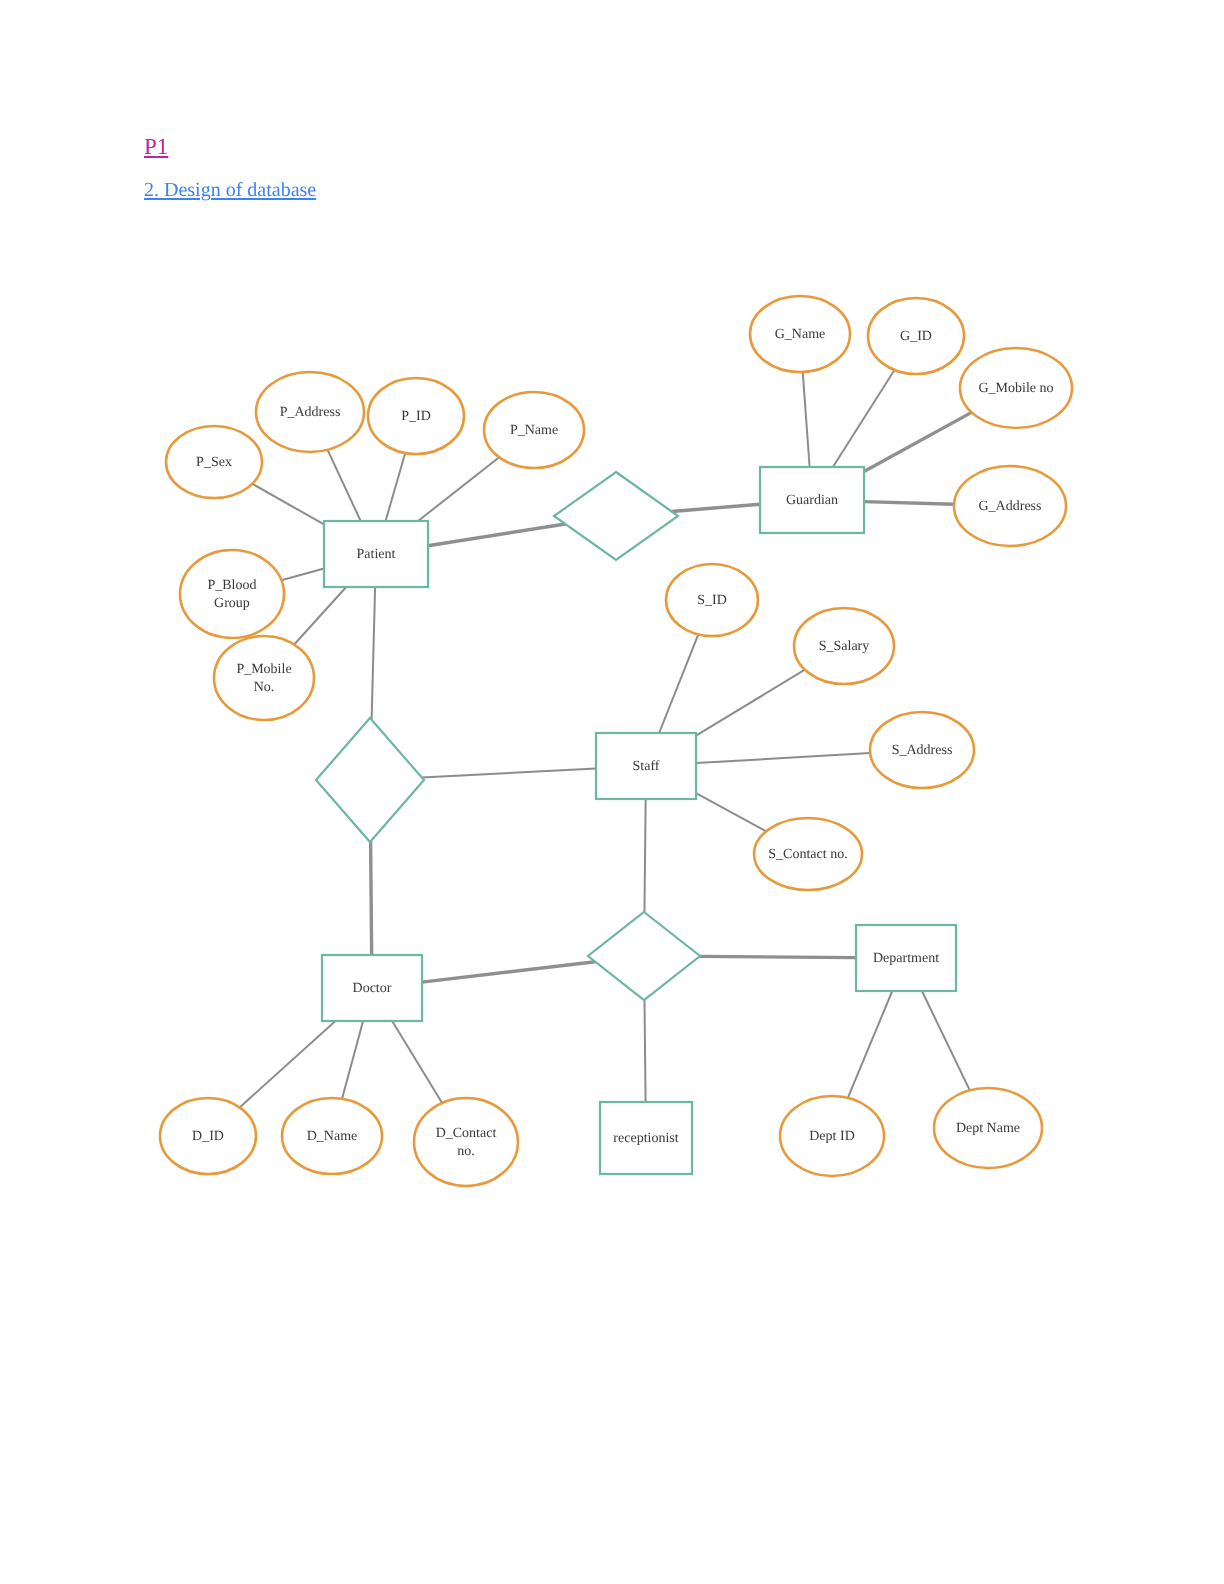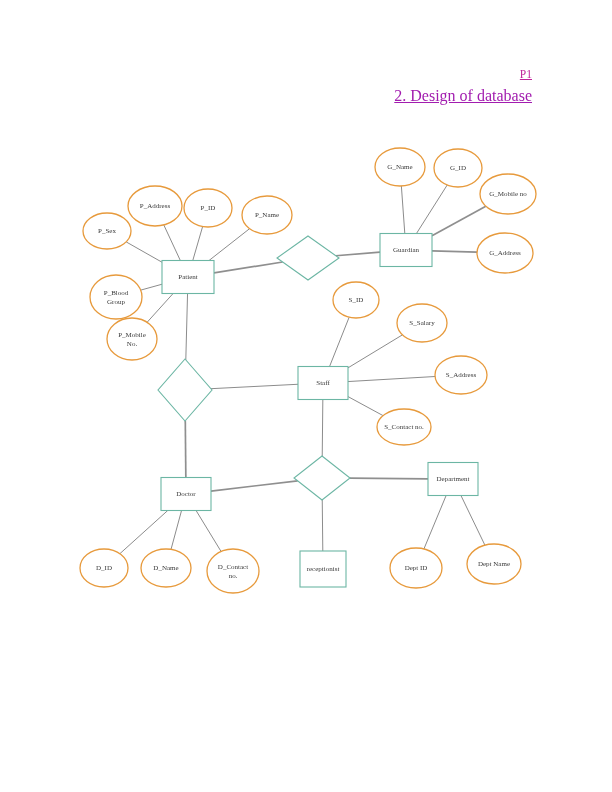--- a/index.html
+++ b/index.html
@@ -14,40 +14,39 @@
     font-family: "Liberation Serif", "DejaVu Serif", serif;
     position: relative;
     overflow: hidden;
   }
   .page {
     position: absolute;
     left: 0; top: 0;
     width: 612px;
     height: 792px;
     background: #ffffff;
-    text-align: right;
   }
   .heading-block {
     position: absolute;
     left: 72px;
     top: 64px;
     width: 460px;
   }
   .doc-link {
     font-family: "Liberation Serif", "DejaVu Serif", serif;
     font-size: 11.5px;
     color: #c0239a;
     text-decoration: underline;
     display: inline-block;
     line-height: 16px;
   }
   .doc-subtitle {
     font-family: "Liberation Serif", "DejaVu Serif", serif;
-    font-size: 16px;
-    color: #a21caf;
+    font-size: 10px;
+    color: #3b82f6;
     text-decoration: underline;
     display: inline-block;
     margin-top: 5px;
     line-height: 17px;
   }
   .diagram-wrap {
     position: absolute;
     left: 0;
     top: 118px;
     width: 612px;

